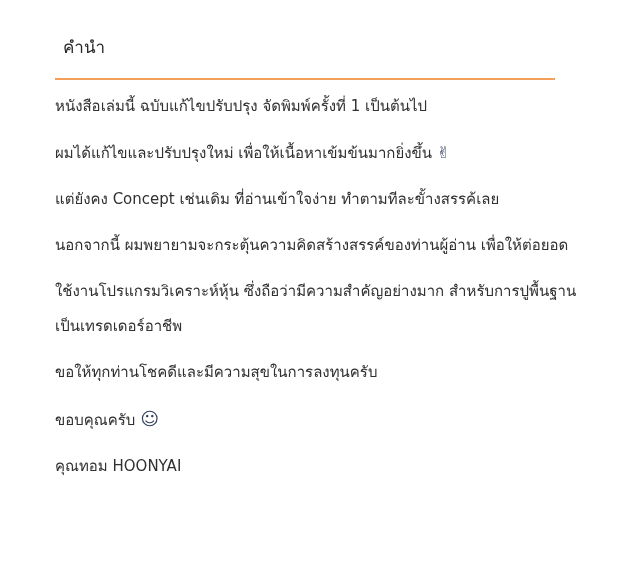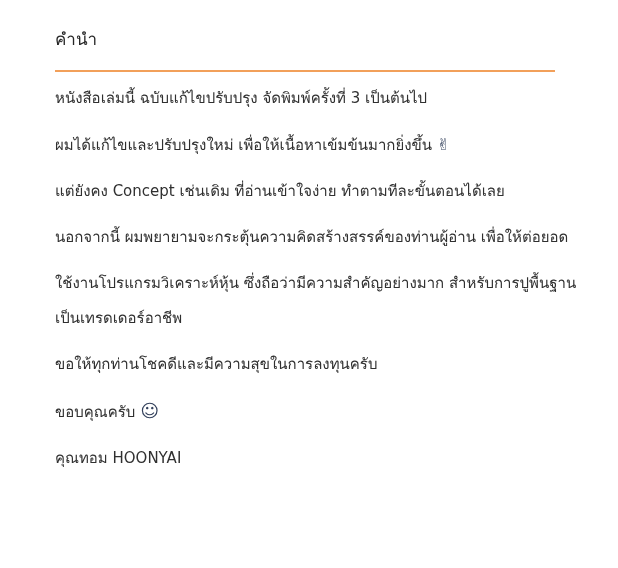--- a/index.html
+++ b/index.html
@@ -15,21 +15,21 @@
     color: #303030;
   }
   .doc {
     padding: 28px 0 0 55px;
     width: 540px;
   }
   .title {
     font-size: 17px;
     font-weight: normal;
     line-height: 22px;
-    margin: 0;
+    margin: 8px;
     color: #262626;
   }
   .rule {
     width: 500px;
     height: 0;
     border-top: 2px solid #f2a05a;
     margin: 20px 0 9px 0;
   }
   .para {
     margin: 0 0 11px 0;
@@ -54,30 +54,30 @@
 </head>
 <body>
 
 <div class="doc">
 
   <h1 class="title">คำนำ</h1>
 
   <div class="rule"></div>
 
   <p class="para">
-    <span class="line">หนังสือเล่มนี้ ฉบับแก้ไขปรับปรุง จัดพิมพ์ครั้งที่ 3 เป็นต้นไป</span>
+    <span class="line">หนังสือเล่มนี้ ฉบับแก้ไขปรับปรุง จัดพิมพ์ครั้งที่ 1 เป็นต้นไป</span>
   </p>
 
   <p class="para">
     <span>ผมได้แก้ไขและปรับปรุงใหม่ เพื่อให้เนื้อหาเข้มข้นมากยิ่งขึ้น</span>
     <span class="icon">✌</span>
   </p>
 
   <p class="para">
-    <span class="line">แต่ยังคง Concept เช่นเดิม ที่อ่านเข้าใจง่าย ทำตามทีละขั้นตอนได้เลย</span>
+    <span class="line">แต่ยังคง Concept เช่นเดิม ที่อ่านเข้าใจง่าย ทำตามทีละขั้างสรรค้เลย</span>
   </p>
 
   <p class="para">
     <span class="line">นอกจากนี้ ผมพยายามจะกระตุ้นความคิดสร้างสรรค์ของท่านผู้อ่าน เพื่อให้ต่อยอด</span>
   </p>
 
   <p class="para">
     <span class="line">ใช้งานโปรแกรมวิเคราะห์หุ้น ซึ่งถือว่ามีความสำคัญอย่างมาก สำหรับการปูพื้นฐาน</span>
     <span class="line">เป็นเทรดเดอร์อาชีพ</span>
   </p>

